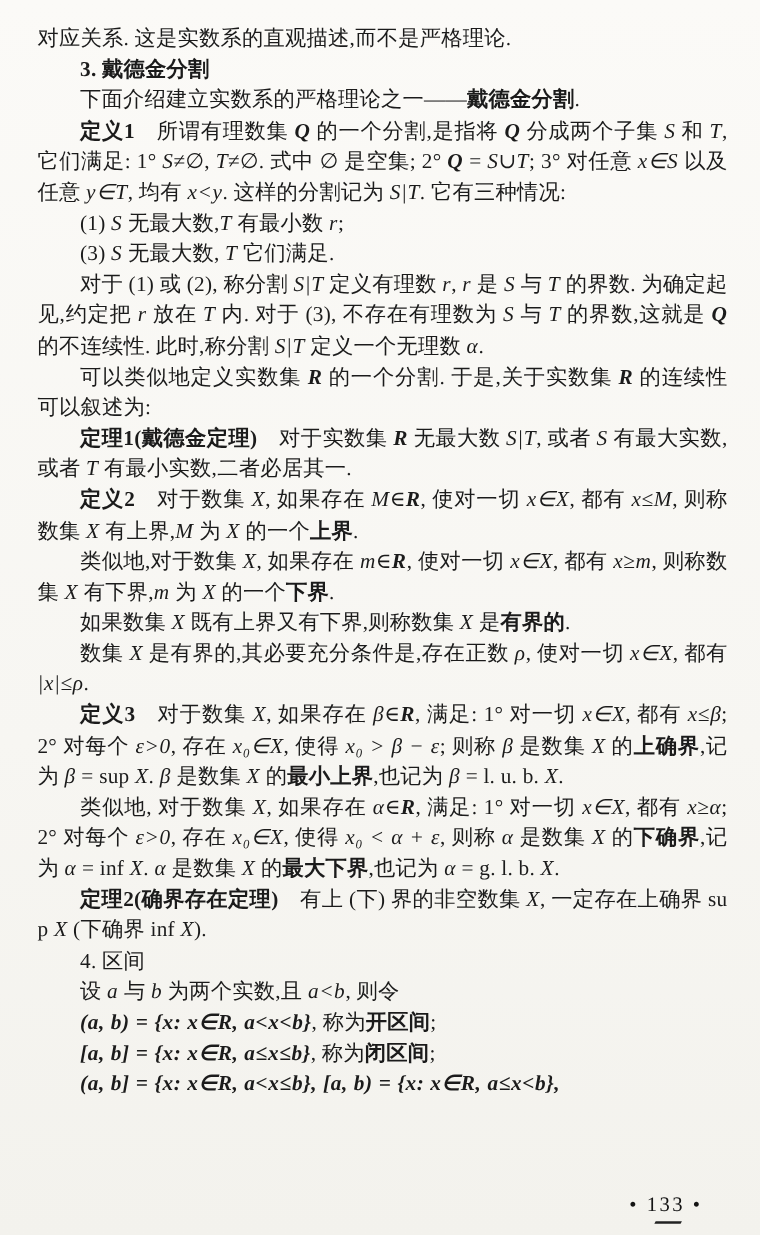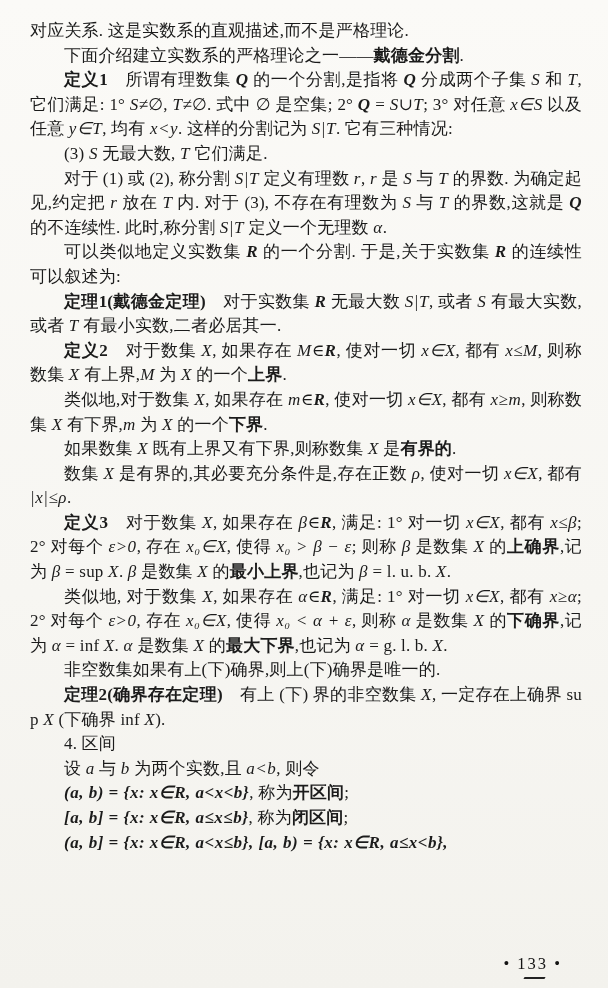--- a/index.html
+++ b/index.html
@@ -45,33 +45,34 @@
     background: #222;
     transform: skewX(-28deg);
   }
 </style>
 </head>
 <body>
 
 <div class="page">
   <main class="body-text">
       <p class="para"><span>对应关系. 这是实数系的直观描述,而不是严格理论.</span></p>
+      <p class="para indent"><span class="b">3. 戴德金分割</span></p>
       <p class="para indent"><span>下面介绍建立实数系的严格理论之一——</span><span class="b">戴德金分割</span><span>.</span></p>
       <p class="para indent"><span class="b">定义1</span><span> 所谓有理数集 </span><span class="bi">Q</span><span> 的一个分割,是指将 </span><span class="bi">Q</span><span> 分成两个子集 </span><span class="i">S</span><span> 和 </span><span class="i">T</span><span>,它们满足: 1° </span><span class="i">S</span><span>≠∅, </span><span class="i">T</span><span>≠∅. 式中 ∅ 是空集; 2° </span><span class="bi">Q</span><span> = </span><span class="i">S</span><span>∪</span><span class="i">T</span><span>; 3° 对任意 </span><span class="i">x∈S</span><span> 以及任意 </span><span class="i">y∈T</span><span>, 均有 </span><span class="i">x&lt;y</span><span>. 这样的分割记为 </span><span class="i">S|T</span><span>. 它有三种情况:</span></p>
+      <p class="para indent"><span>(1) </span><span class="i">S</span><span> 无最大数,</span><span class="i">T</span><span> 有最小数 </span><span class="i">r</span><span>;</span></p>
       <p class="para indent"><span>(3) </span><span class="i">S</span><span> 无最大数, </span><span class="i">T</span><span> 它们满足.</span></p>
       <p class="para indent"><span>对于 (1) 或 (2), 称分割 </span><span class="i">S|T</span><span> 定义有理数 </span><span class="i">r</span><span>, </span><span class="i">r</span><span> 是 </span><span class="i">S</span><span> 与 </span><span class="i">T</span><span> 的界数. 为确定起见,约定把 </span><span class="i">r</span><span> 放在 </span><span class="i">T</span><span> 内. 对于 (3), 不存在有理数为 </span><span class="i">S</span><span> 与 </span><span class="i">T</span><span> 的界数,这就是 </span><span class="bi">Q</span><span> 的不连续性. 此时,称分割 </span><span class="i">S|T</span><span> 定义一个无理数 </span><span class="i">α</span><span>.</span></p>
       <p class="para indent"><span>可以类似地定义实数集 </span><span class="bi">R</span><span> 的一个分割. 于是,关于实数集 </span><span class="bi">R</span><span> 的连续性可以叙述为:</span></p>
       <p class="para indent"><span class="b">定理1(戴德金定理)</span><span> 对于实数集 </span><span class="bi">R</span><span> 无最大数 </span><span class="i">S|T</span><span>, 或者 </span><span class="i">S</span><span> 有最大实数,或者 </span><span class="i">T</span><span> 有最小实数,二者必居其一.</span></p>
       <p class="para indent"><span class="b">定义2</span><span> 对于数集 </span><span class="i">X</span><span>, 如果存在 </span><span class="i">M</span><span>∈</span><span class="bi">R</span><span>, 使对一切 </span><span class="i">x∈X</span><span>, 都有 </span><span class="i">x≤M</span><span>, 则称数集 </span><span class="i">X</span><span> 有上界,</span><span class="i">M</span><span> 为 </span><span class="i">X</span><span> 的一个</span><span class="b">上界</span><span>.</span></p>
       <p class="para indent"><span>类似地,对于数集 </span><span class="i">X</span><span>, 如果存在 </span><span class="i">m</span><span>∈</span><span class="bi">R</span><span>, 使对一切 </span><span class="i">x∈X</span><span>, 都有 </span><span class="i">x≥m</span><span>, 则称数集 </span><span class="i">X</span><span> 有下界,</span><span class="i">m</span><span> 为 </span><span class="i">X</span><span> 的一个</span><span class="b">下界</span><span>.</span></p>
       <p class="para indent"><span>如果数集 </span><span class="i">X</span><span> 既有上界又有下界,则称数集 </span><span class="i">X</span><span> 是</span><span class="b">有界的</span><span>.</span></p>
       <p class="para indent"><span>数集 </span><span class="i">X</span><span> 是有界的,其必要充分条件是,存在正数 </span><span class="i">ρ</span><span>, 使对一切 </span><span class="i">x∈X</span><span>, 都有 </span><span class="i">|x|≤ρ</span><span>.</span></p>
       <p class="para indent"><span class="b">定义3</span><span> 对于数集 </span><span class="i">X</span><span>, 如果存在 </span><span class="i">β</span><span>∈</span><span class="bi">R</span><span>, 满足: 1° 对一切 </span><span class="i">x∈X</span><span>, 都有 </span><span class="i">x≤β</span><span>; 2° 对每个 </span><span class="i">ε&gt;0</span><span>, 存在 </span><span class="i">x₀∈X</span><span>, 使得 </span><span class="i">x₀ &gt; β − ε</span><span>; 则称 </span><span class="i">β</span><span> 是数集 </span><span class="i">X</span><span> 的</span><span class="b">上确界</span><span>,记为 </span><span class="i">β</span><span> = sup </span><span class="i">X</span><span>. </span><span class="i">β</span><span> 是数集 </span><span class="i">X</span><span> 的</span><span class="b">最小上界</span><span>,也记为 </span><span class="i">β</span><span> = l. u. b. </span><span class="i">X</span><span>.</span></p>
       <p class="para indent"><span>类似地, 对于数集 </span><span class="i">X</span><span>, 如果存在 </span><span class="i">α</span><span>∈</span><span class="bi">R</span><span>, 满足: 1° 对一切 </span><span class="i">x∈X</span><span>, 都有 </span><span class="i">x≥α</span><span>; 2° 对每个 </span><span class="i">ε&gt;0</span><span>, 存在 </span><span class="i">x₀∈X</span><span>, 使得 </span><span class="i">x₀ &lt; α + ε</span><span>, 则称 </span><span class="i">α</span><span> 是数集 </span><span class="i">X</span><span> 的</span><span class="b">下确界</span><span>,记为 </span><span class="i">α</span><span> = inf </span><span class="i">X</span><span>. </span><span class="i">α</span><span> 是数集 </span><span class="i">X</span><span> 的</span><span class="b">最大下界</span><span>,也记为 </span><span class="i">α</span><span> = g. l. b. </span><span class="i">X</span><span>.</span></p>
-      <p class="para indent"><span>非空数集如果有上(下)确界,则上(下)确界是唯一的.</span></p>
       <p class="para indent"><span class="b">定理2(确界存在定理)</span><span> 有上 (下) 界的非空数集 </span><span class="i">X</span><span>, 一定存在上确界 sup </span><span class="i">X</span><span> (下确界 inf </span><span class="i">X</span><span>).</span></p>
       <p class="para indent"><span>4. 区间</span></p>
       <p class="para indent"><span>设 </span><span class="i">a</span><span> 与 </span><span class="i">b</span><span> 为两个实数,且 </span><span class="i">a&lt;b</span><span>, 则令</span></p>
       <p class="para indent"><span class="bi">(a, b) = {x: x∈R, a&lt;x&lt;b}</span><span>, 称为</span><span class="b">开区间</span><span>;</span></p>
       <p class="para indent"><span class="bi">[a, b] = {x: x∈R, a≤x≤b}</span><span>, 称为</span><span class="b">闭区间</span><span>;</span></p>
       <p class="para indent"><span class="bi">(a, b] = {x: x∈R, a&lt;x≤b}, [a, b) = {x: x∈R, a≤x&lt;b},</span></p>
     </main>
   <div class="pagenum">
     <span>• 133 •</span>
   </div>

